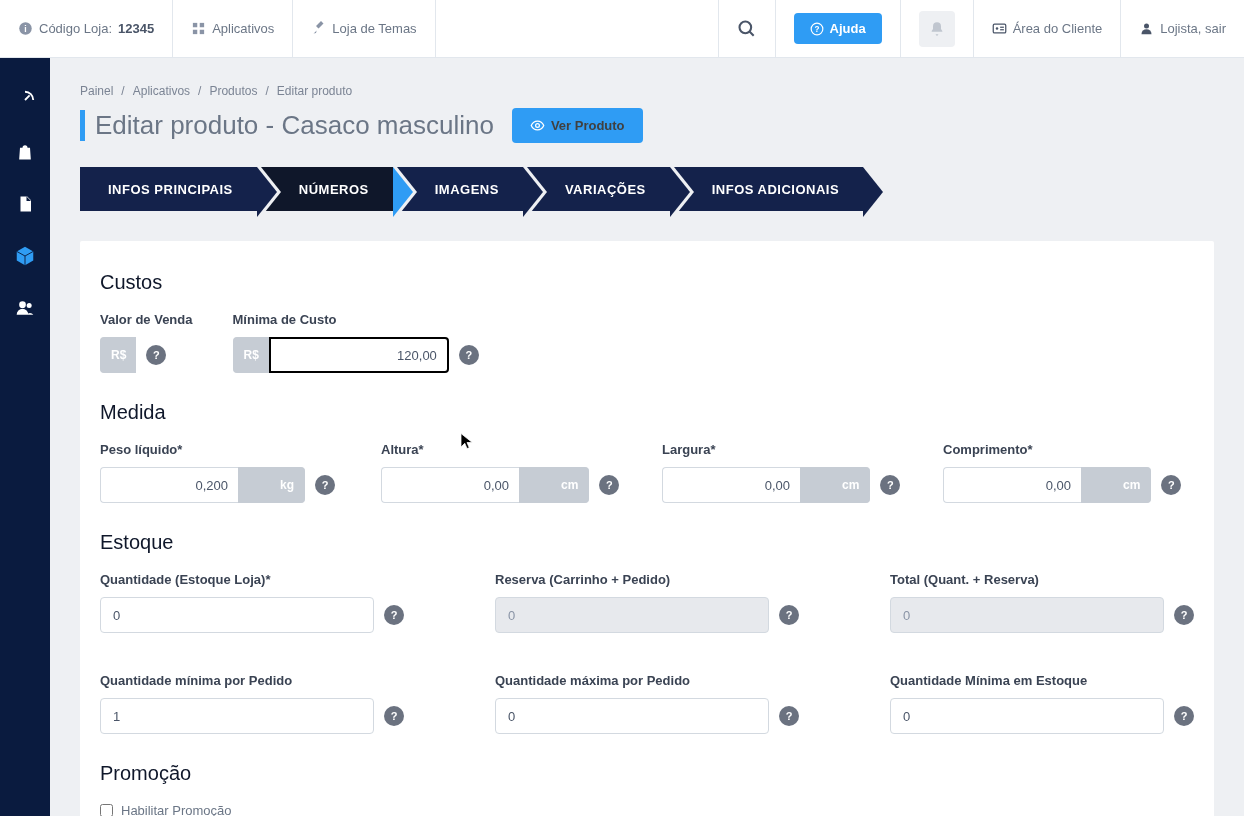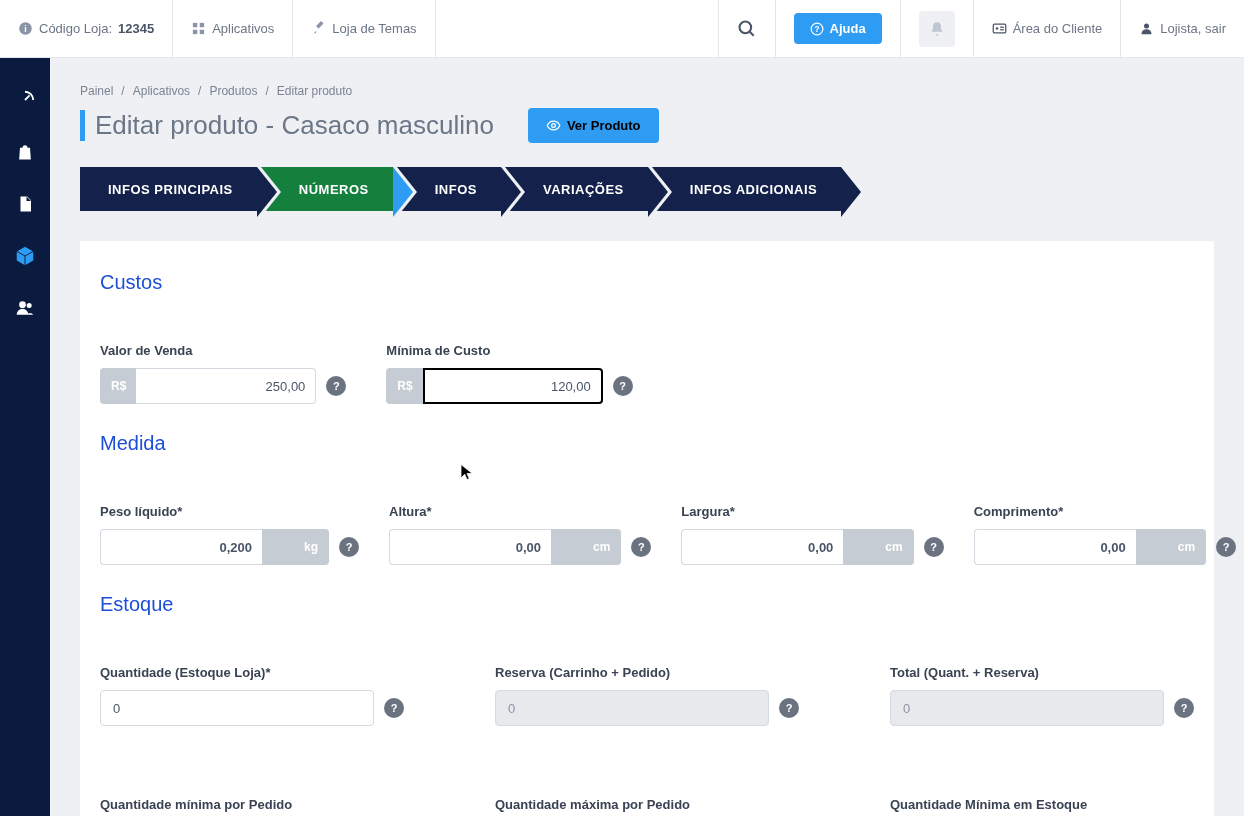--- a/index.html
+++ b/index.html
@@ -51,27 +51,27 @@
   }
   .sidebar-item { width: 24px; height: 24px; color: #fff; display:flex;align-items:center;justify-content:center; }
   .sidebar-item.active { color: #2f9cf4; }
   
   .content {
     position: absolute; left: 50px; top: 58px; right: 0; bottom: 0;
     overflow-y: auto; padding: 26px 30px 40px 30px;
   }
   .breadcrumb { font-size: 12px; color: #7b8494; display: flex; gap: 8px; margin-bottom: 10px;}
   .breadcrumb a { color: #7b8494; text-decoration: none; }
-  .page-title-row { display: flex; align-items: center; gap: 34px; margin-bottom: 24px;}
+  .page-title-row { display: flex; align-items: center; gap: 18px; margin-bottom: 24px;}
   .page-title {
     font-size: 26px; font-weight: 400; color: #6b7686;
     border-left: 5px solid #2f9cf4; padding-left: 10px;
   }
   .btn-view {
-    background: #2f9cf4; color: #000000; border: none; border-radius: 4px;
+    background: #2f9cf4; color: #404040; border: none; border-radius: 4px;
     padding: 10px 18px; font-weight: 600; font-size: 13px; display: flex; align-items: center; gap: 6px;
   }
   
   .steps { display: flex; margin-bottom: 30px; height: 44px; }
   .step {
     position: relative; background: #14224b; color: #fff; display: flex; align-items: center;
     padding: 0 24px 0 38px; font-size: 13px; font-weight: 700; letter-spacing: 0.5px;
     margin-right: 4px;
   }
   .step:first-child { padding-left: 28px; }
@@ -79,28 +79,28 @@
     content: ""; position: absolute; right: -20px; top: 0; width: 0; height: 0;
     border-top: 25px solid transparent; border-bottom: 25px solid transparent;
     border-left: 20px solid #14224b; z-index: 2;
   }
   .step::before {
     content: ""; position: absolute; left: 0; top: 0; width: 0; height: 0;
     border-top: 25px solid transparent; border-bottom: 25px solid transparent;
     border-left: 20px solid #eef0f3; z-index: 1;
   }
   .step:first-child::before { display: none; }
-  .step.active { background: #15803d; }
+  .step.active { background: #0f172a; }
   .step.active::after { border-left-color: #2f9cf4; }
   
   .panel { background: #fff; border-radius: 2px; padding: 24px 20px 40px 20px; }
-  .section-title { font-size: 20px; font-weight: 500; color: #1d4ed8; margin-bottom: 18px; margin-top: 6px;}
+  .section-title { font-size: 20px; font-weight: 500; color: #0f172a; margin-bottom: 18px; margin-top: 6px;}
   .section-title:not(:first-child){ margin-top: 28px; }
   .field-row { display: flex; gap: 40px; flex-wrap: wrap; margin-bottom: 8px;}
-  .field { display: flex; flex-direction: column; margin-top: 31px; }
+  .field { display: flex; flex-direction: column; }
   .field-label { font-size: 13px; font-weight: 700; color: #3a4353; margin-bottom: 10px;}
   .input-group { display: flex; align-items: center; }
   .input-prefix, .input-suffix {
     background: #c6ccd4; color: #fff; font-weight: 700; font-size: 12px;
     height: 36px; display: flex; align-items: center; padding: 0 10px;
     border: 1px solid #c6ccd4;
   }
   .input-prefix { border-radius: 4px 0 0 4px; border-right: none;}
   .input-suffix { border-radius: 0 4px 4px 0; border-left: none; padding-left: 42px;}
   input[type=text] {
@@ -119,21 +119,21 @@
     margin-left: 10px; flex-shrink:0;
   }
   .row-3 { display: grid; grid-template-columns: 1fr 1fr 1fr; gap: 40px 91px;}
   .row-4 { display: grid; grid-template-columns: 1fr 1fr 1fr 1fr; gap: 30px;}
   .checkbox-row { display:flex; align-items:center; gap:8px; margin-top:16px; color:#6b7686; font-size:13px;}
   .cursor {
     position: absolute; width: 18px; height: 22px; pointer-events: none;
   }
   
   .w-money input{ width: 180px; }
-  .w-measure input{ width: 162px; font-weight: bold; }
+  .w-measure input{ width: 138px; }
 </style>
 </head>
 <body>
 
 <div class="topbar">
   <div class="top-left">
     <div class="top-seg">
       <svg class="icon-small" viewBox="0 0 24 24" fill="currentColor">
           <circle cx="12" cy="12" r="10" fill="#8a94a6"></circle>
           <text x="12" y="17" text-anchor="middle" fill="#fff" font-size="14" font-weight="bold">i</text>
@@ -248,34 +248,33 @@
           <path d="M2 12s3-7 10-7 10 7 10 7-3 7-10 7S2 12 2 12z"></path>
           <circle cx="12" cy="12" r="3"></circle>
         </svg>
       <span>Ver Produto</span>
     </button>
   </div>
 
   <div class="steps">
     <div class="step">INFOS PRINCIPAIS</div>
     <div class="step active">NÚMEROS</div>
-    <div class="step">INFOS</div>
+    <div class="step">IMAGENS</div>
     <div class="step">VARIAÇÕES</div>
     <div class="step">INFOS ADICIONAIS</div>
   </div>
 
   <div class="panel">
 
     <h2 class="section-title">Custos</h2>
     <div class="field-row">
       <div class="field w-money">
         <label class="field-label">Valor de Venda</label>
         <div class="input-group">
           <span class="input-prefix">R$</span>
-          <input type="text" value="250,00" style="">
           <span class="help-dot">?</span>
         </div>
       </div>
       <div class="field w-money">
         <label class="field-label">Mínima de Custo</label>
         <div class="input-group">
           <span class="input-prefix">R$</span>
           <input type="text" class="focused" value="120,00" style="">
           <span class="help-dot">?</span>
         </div>

